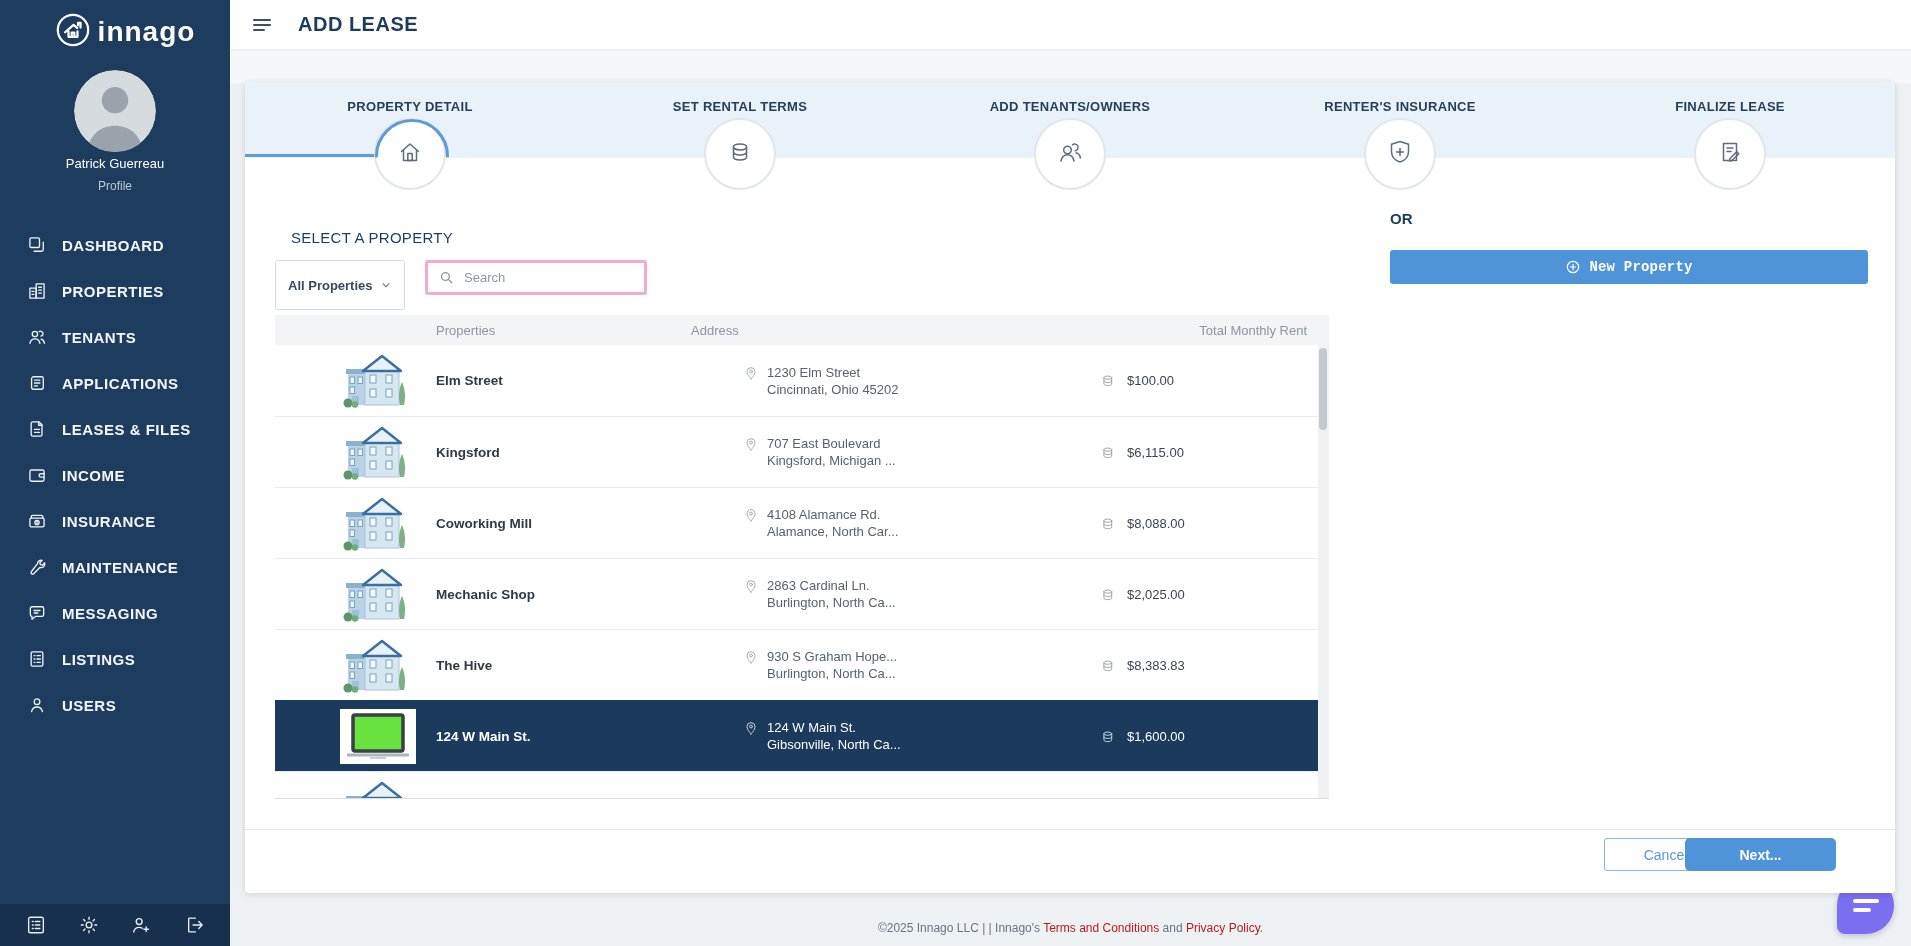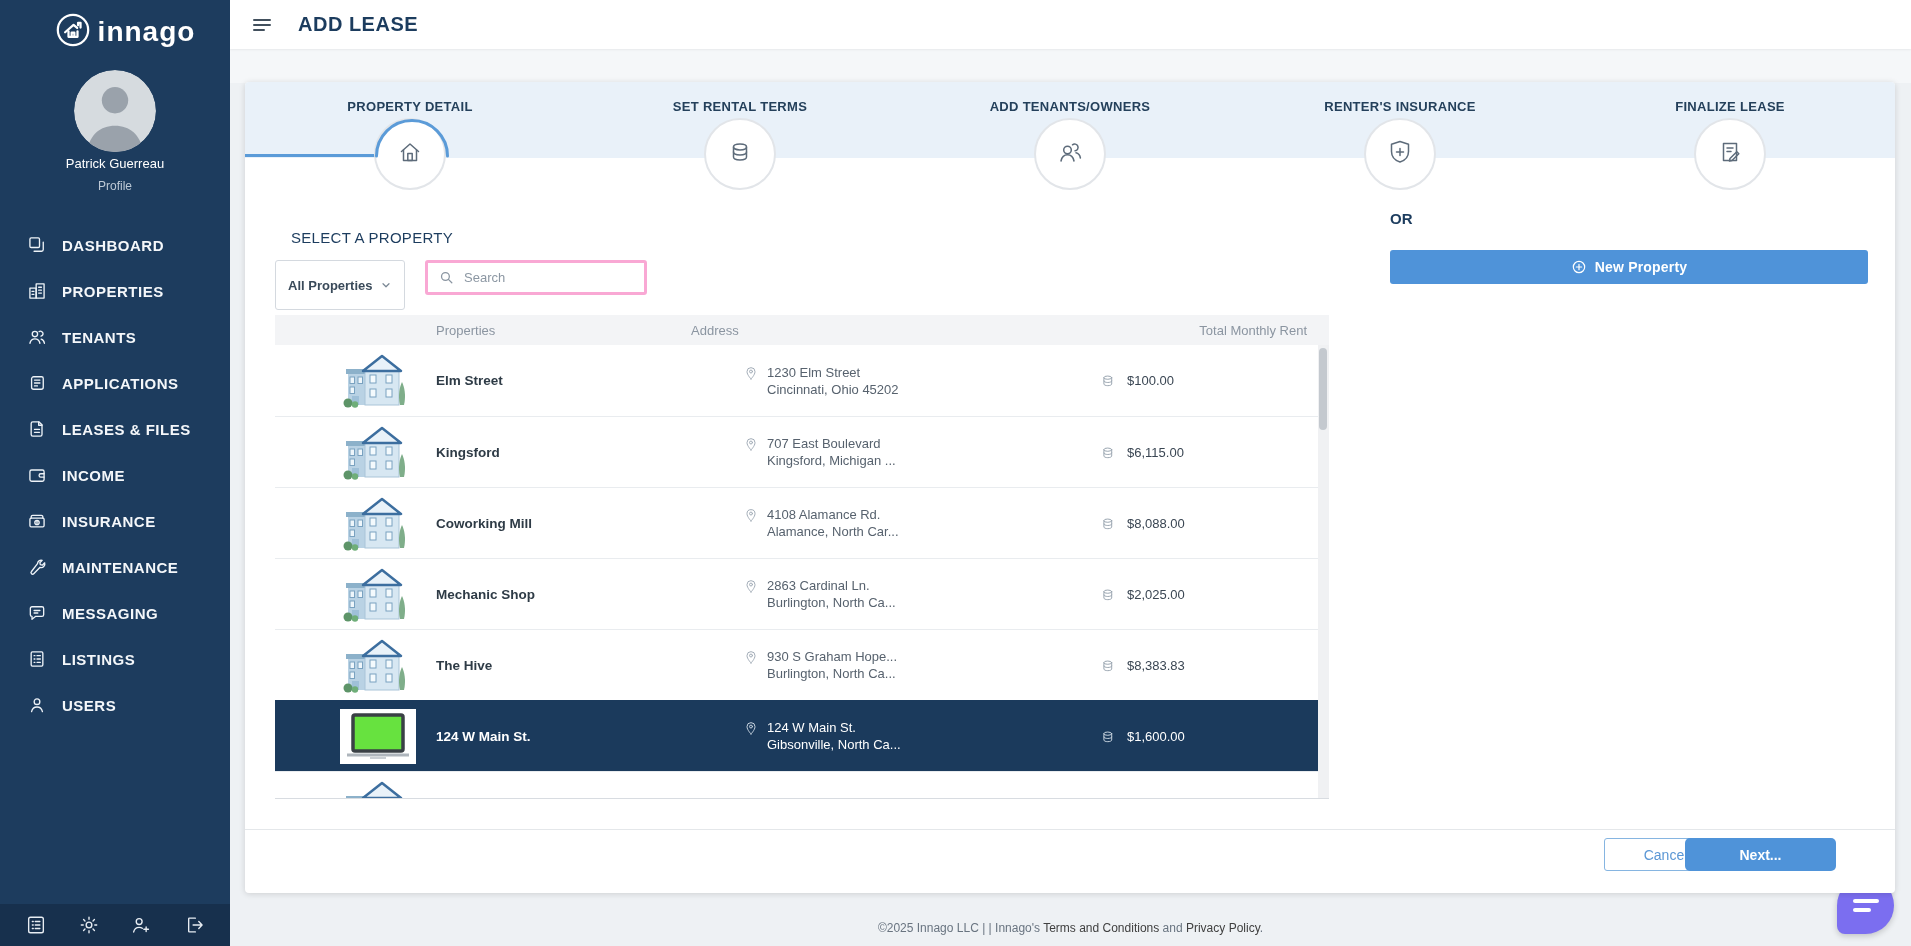--- a/index.html
+++ b/index.html
@@ -57,31 +57,31 @@
   .prent .coin { color:#9aa5b0; width:17px; height:17px; flex:none; }
   .prow.selected { background:#1b3a5c; border-top-color:#1b3a5c; }
   .prow.selected + .prow { border-top-color:#e9ecef; }
   .prow.selected .pname, .prow.selected .paddr-lines, .prow.selected .prent { color:#fff; }
   .prow.selected .pin, .prow.selected .coin { color:#c7d3df; }
   .vscroll { position:absolute; right:0; top:30px; bottom:0; width:11px; background:#f0f1f3; }
   .vthumb { position:absolute; top:3px; left:1px; width:8px; height:82px; background:#c4c9cf; border-radius:4px; cursor:pointer; }
 
   
   .or-label { position:absolute; left:1145px; top:128px; font-size:15px; font-weight:700; color:#1c3c5e; }
-  .new-property-btn { position:absolute; left:1145px; top:168px; width:478px; height:34px; background:#4f93d9; color:#fff; border:none; border-radius:3px; font-size:14px; font-weight:700; font-family:Liberation Sans, sans-serif; display:flex; align-items:center; justify-content:center; gap:8px; cursor:pointer; letter-spacing:.2px; }
+  .new-property-btn { position:absolute; left:1145px; top:168px; width:478px; height:34px; background:#4f93d9; color:#fff; border:none; border-radius:3px; font-size:14px; font-weight:700; font-family:Liberation Mono, monospace; display:flex; align-items:center; justify-content:center; gap:8px; cursor:pointer; letter-spacing:.2px; }
   .new-property-btn .plus { width:16px; height:16px; display:flex; }
 
   
   .card-divider { position:absolute; left:0; right:0; top:747px; height:1px; background:#e4e7ea; }
   .cancel-btn { position:absolute; left:1359px; top:756px; width:123px; height:33px; background:#fff; border:1px solid #86b5e1; border-radius:3px; color:#5b97d5; font-size:14px; font-family:"Liberation Sans",sans-serif; cursor:pointer; }
   .next-btn { position:absolute; left:1440px; top:756px; width:151px; height:33px; background:#4f93d9; border:none; border-radius:5px; color:#fff; font-size:14px; font-weight:700; font-family:"Liberation Sans",sans-serif; cursor:pointer; }
 
   
   .footer { position:absolute; left:230px; top:921px; width:1681px; text-align:center; font-size:12px; color:#697480; }
-  .footer .flink { color:#404040; cursor:pointer; }
+  .footer .flink { color:#b91c1c; cursor:pointer; }
   .chat-bubble { position:absolute; left:1837px; top:877px; width:57px; height:57px; background:#7b6ef0; border-radius:50% 50% 50% 8px; display:flex; flex-direction:column; align-items:center; justify-content:center; gap:5px; cursor:pointer; box-shadow:0 2px 6px rgba(0,0,0,.2); }
   .chat-bar { height:4px; border-radius:2px; background:#fff; }
   .chat-bar.b1 { width:26px; }
   .chat-bar.b2 { width:18px; margin-right:8px; }
 </style>
 </head>
 <body>
 
 <aside class="sidebar">
   <div class="logo">

